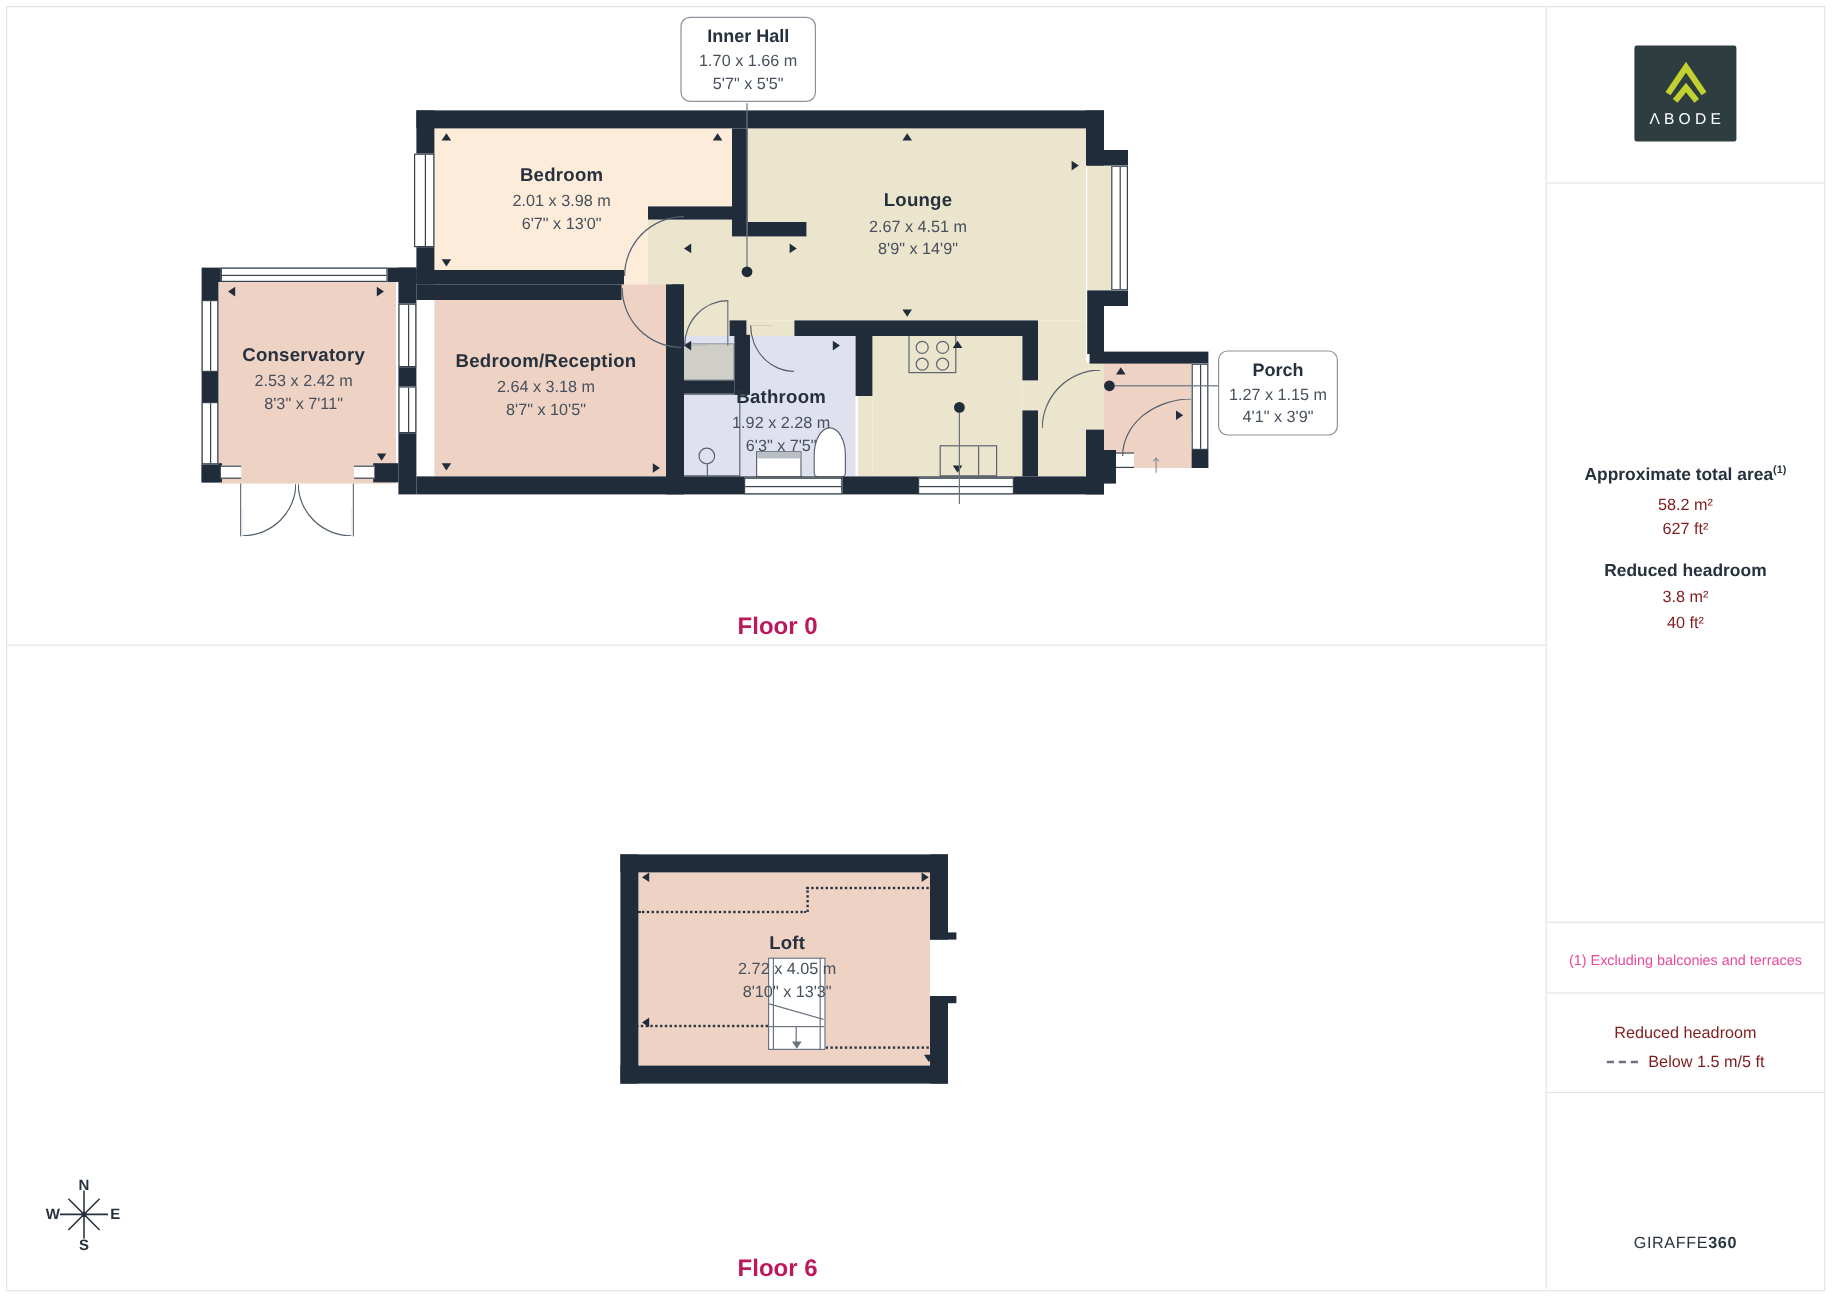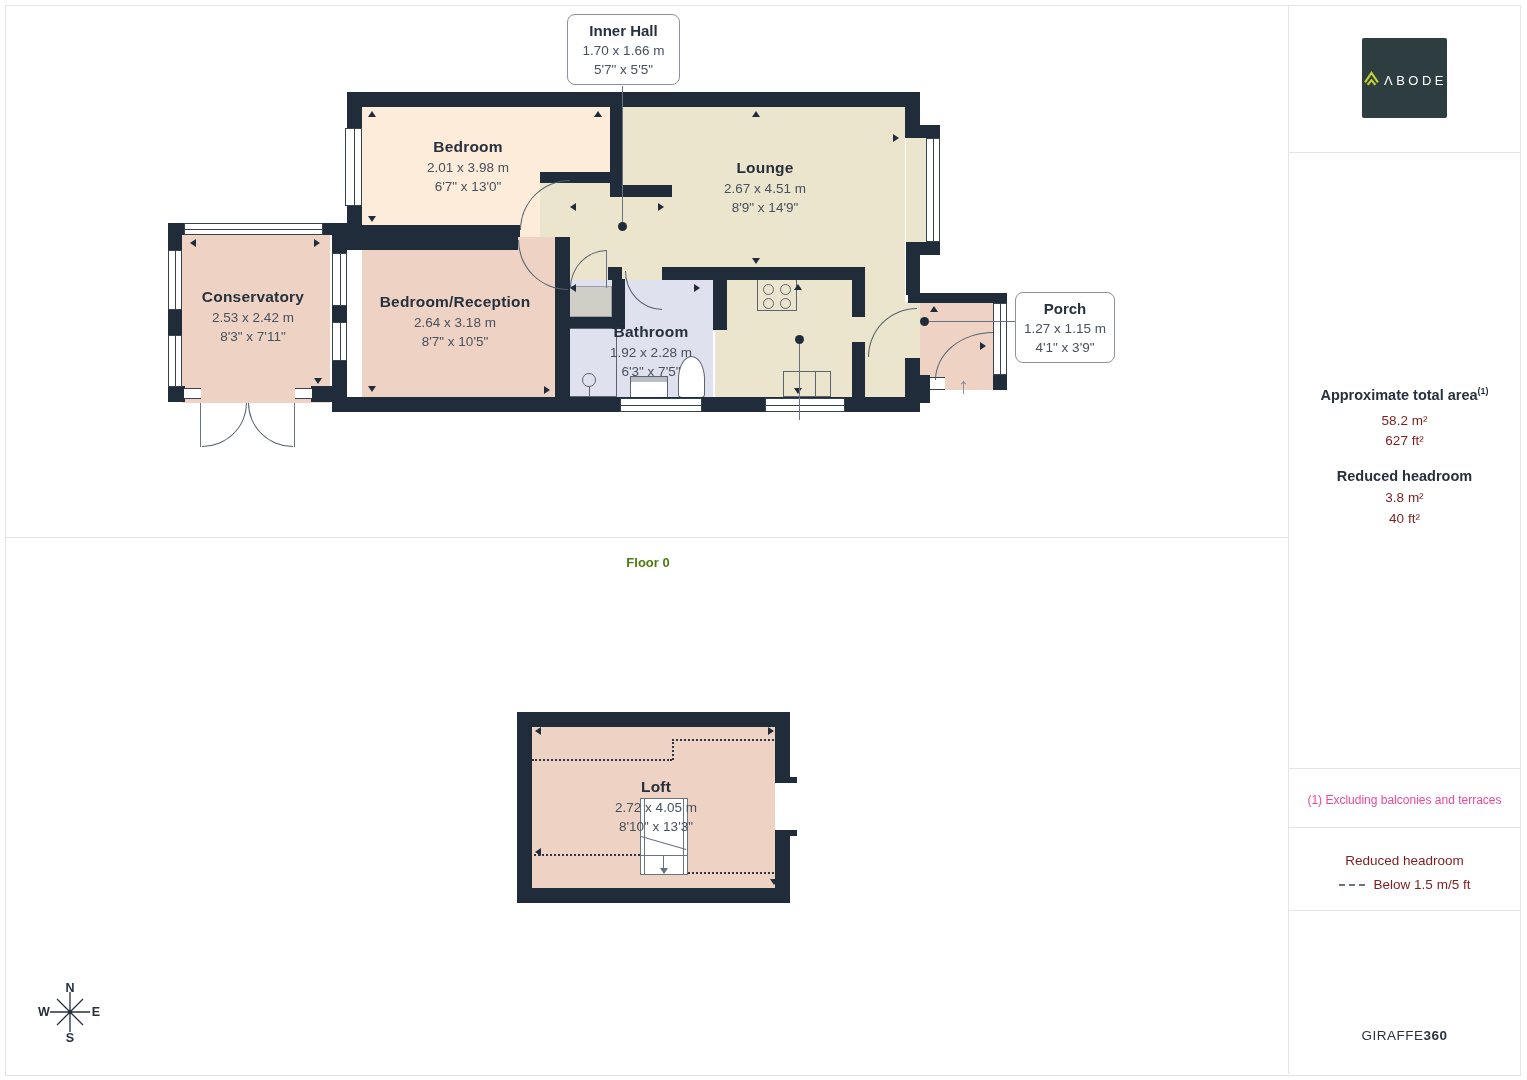--- a/index.html
+++ b/index.html
@@ -33,36 +33,36 @@
   .dash-h{border-top:2px dotted #2c3642;}
   .dash-v{border-left:2px dotted #2c3642;}
   .lbl{position:absolute;z-index:6;text-align:center;transform:translateX(-50%);white-space:nowrap;
        font-size:13.5px;line-height:19px;color:#47505c;}
   .lbl b{display:block;font-size:15.5px;line-height:22px;color:#27313d;letter-spacing:.2px;}
   .callout{position:absolute;z-index:7;background:#fff;border:1px solid #8b929b;border-radius:8px;
            text-align:center;font-size:13.5px;line-height:19px;color:#47505c;padding:5px 4px;box-sizing:border-box;}
   .callout b{display:block;font-size:15px;line-height:21px;color:#27313d;}
   .dot{position:absolute;width:9px;height:9px;border-radius:50%;background:#212c3a;z-index:6;}
   .cline{position:absolute;background:#6a7280;z-index:5;}
-  .floorlbl{position:absolute;transform:translateX(-50%);font-weight:bold;font-size:13px;color:#4d7c0f;z-index:6;margin-top:44px;}
+  .floorlbl{position:absolute;transform:translateX(-50%);font-weight:bold;font-size:20px;color:#be185d;z-index:6;}
   .entry-arrow{position:absolute;color:#8a919b;font-size:22px;line-height:22px;z-index:5;}
   
   .stairs{position:absolute;background:#fff;border:1px solid #6b7280;box-sizing:border-box;z-index:4;}
   .sline{position:absolute;background:#6b7280;z-index:4;}
   
   .compass-letter{position:absolute;transform:translate(-50%,-50%);font-weight:bold;font-size:12.5px;color:#27313d;z-index:6;}
   
   .sidebar-text{position:absolute;left:1289px;width:231px;text-align:center;}
   .sb-title{font-weight:bold;font-size:14.5px;color:#27313d;}
   .sb-val{font-size:13.5px;color:#7f1d1d;}
   .sb-note{font-size:12px;color:#ec4899;}
   .legend-row{display:flex;align-items:center;justify-content:center;gap:9px;}
   .legend-dash{display:inline-block;width:26px;border-top:2px dashed #6b7280;height:0;}
   .logo{position:absolute;left:1362px;top:38px;width:85px;height:80px;background:#2e3e40;border-radius:2px;
-        display:flex;flex-direction:row;align-items:center;justify-content:center;z-index:6;}
+        display:flex;flex-direction:column;align-items:center;justify-content:center;z-index:6;}
   .logo-text{color:#fff;font-size:13px;letter-spacing:3.5px;margin-top:5px;padding-left:3px;}
   .brand{font-size:13.5px;color:#2b3540;letter-spacing:.5px;}
   .brand .bold{font-weight:bold;}
   sup{font-size:9px;}
 </style>
 </head>
 <body>
 
 <div class="page">
   <div class="frame"></div>

